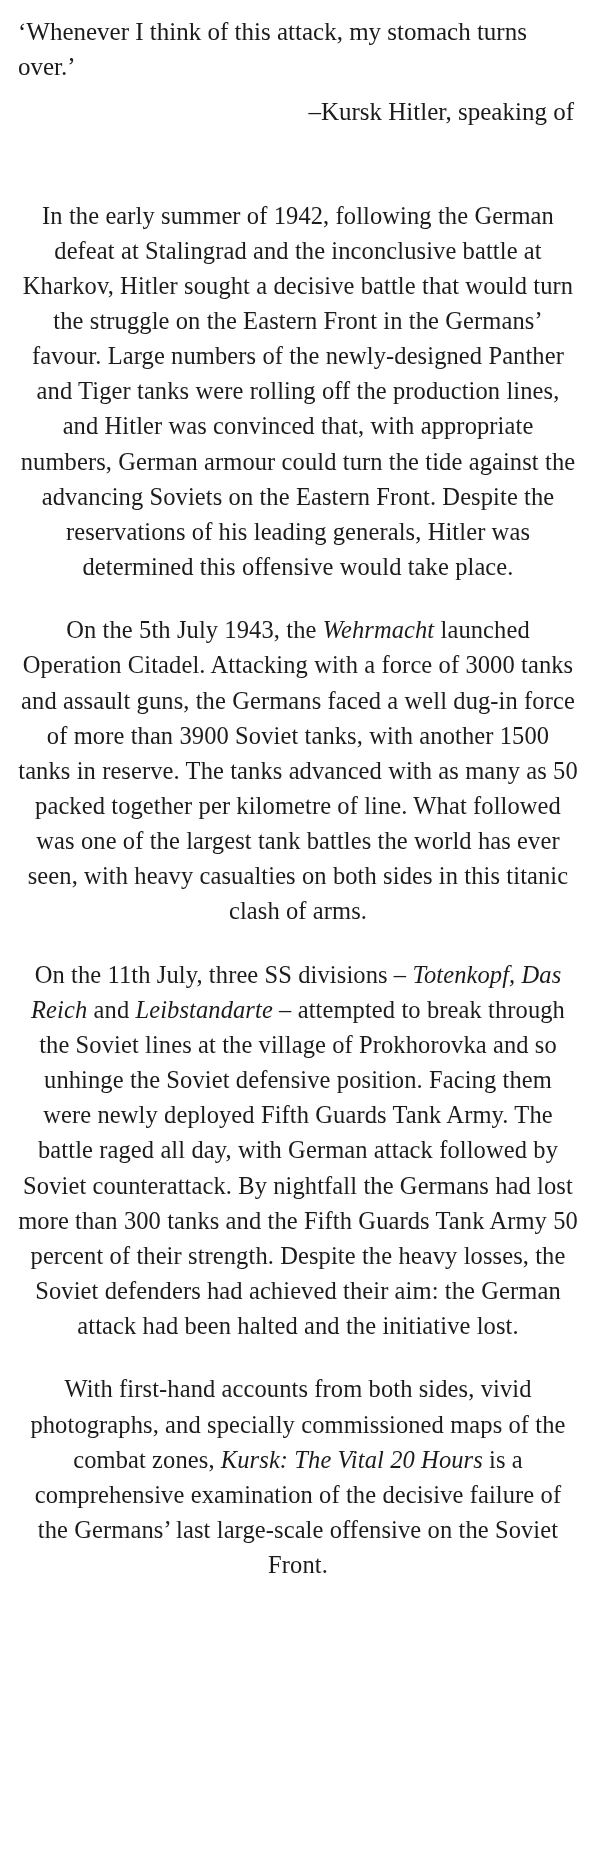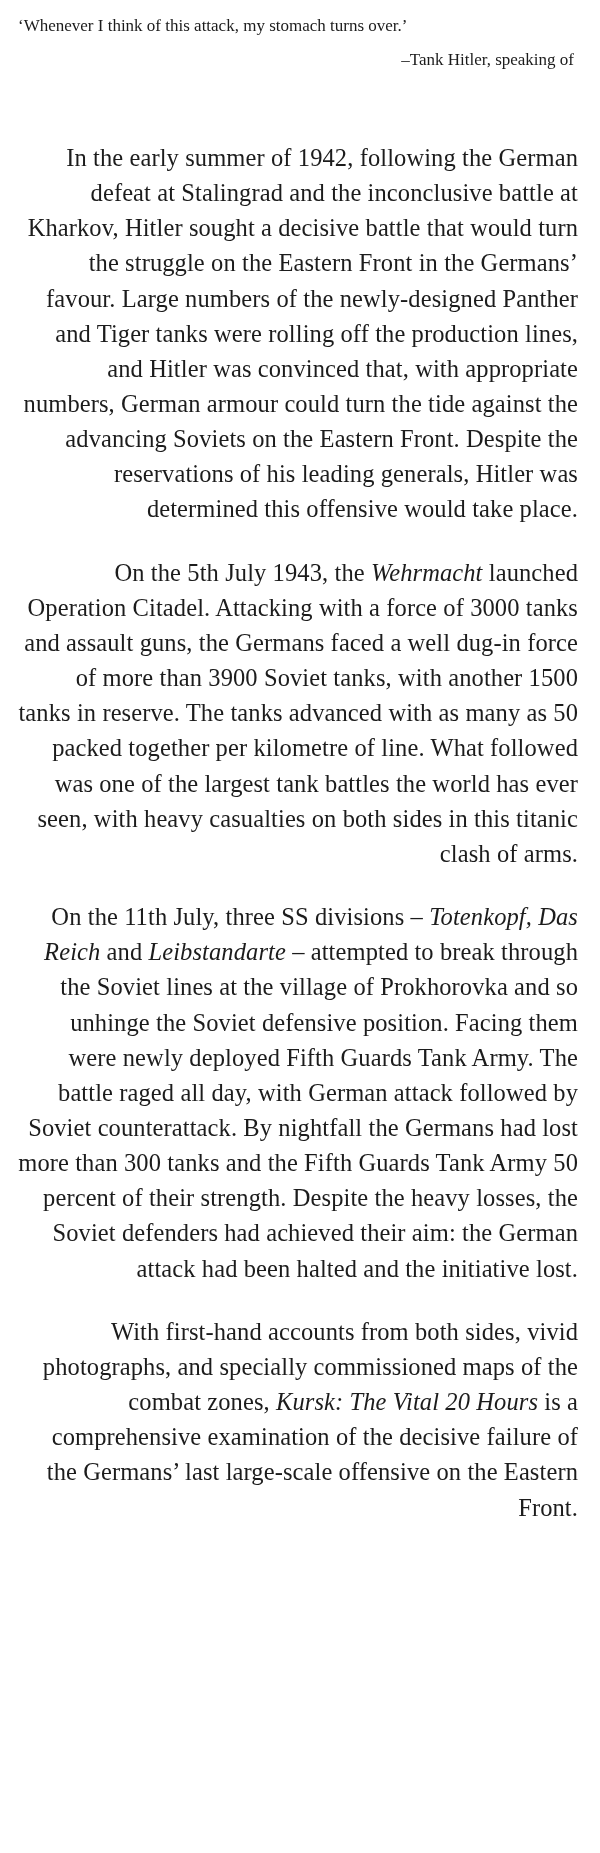--- a/index.html
+++ b/index.html
@@ -14,21 +14,21 @@
     color: #1d1d1d;
   }
   .page {
     width: 600px;
     min-height: 1853px;
     box-sizing: border-box;
     padding: 14px 22px 20px 18px;
     background: #ffffff;
   }
   .epigraph {
-    font-size: 17px;
+    font-size: 25px;
     line-height: 1.40;
     color: #1b1b1b;
     margin: 0 0 4px 0;
   }
   .epigraph-quote {
     text-align: left;
     margin: 0;
     padding: 0 30px 0 0;
   }
   .epigraph-attrib {
@@ -38,51 +38,51 @@
     line-height: 1.42;
   }
   .attrib-line {
     display: block;
   }
   .body-block {
     margin: 0;
     font-size: 24.5px;
     line-height: 1.435;
     color: #1c1c1c;
-    text-align: right;
+    text-align: center;
     letter-spacing: 0.1px;
   }
   .gap-large {
     height: 64px;
   }
   .gap-para {
     height: 28px;
   }
   em {
     font-style: italic;
   }
 </style>
 </head>
 <body>
 
 <div class="page">
 
   <div class="epigraph">
     <p class="epigraph-quote">‘Whenever I think of this attack, my stomach turns over.’</p>
     <p class="epigraph-attrib">
-      <span class="attrib-line">–Tank Hitler, speaking of</span>
+      <span class="attrib-line">–Kursk Hitler, speaking of</span>
     </p>
   </div>
 
   <div class="gap-large"></div>
 
   <p class="body-block"><span>In the early summer of 1942, following the German defeat at Stalingrad and the inconclusive battle at Kharkov, Hitler sought a decisive battle that would turn the struggle on the Eastern Front in the Germans’ favour. Large numbers of the newly-designed Panther and Tiger tanks were rolling off the production lines, and Hitler was convinced that, with appropriate numbers, German armour could turn the tide against the advancing Soviets on the Eastern Front. Despite the reservations of his leading generals, Hitler was determined this offensive would take place.</span></p>
   <div class="gap-para"></div>
 
   <p class="body-block"><span>On the 5th July 1943, the </span><em>Wehrmacht</em><span> launched Operation Citadel. Attacking with a force of 3000 tanks and assault guns, the Germans faced a well dug-in force of more than 3900 Soviet tanks, with another 1500 tanks in reserve. The tanks advanced with as many as 50 packed together per kilometre of line. What followed was one of the largest tank battles the world has ever seen, with heavy casualties on both sides in this titanic clash of arms.</span></p>
   <div class="gap-para"></div>
 
   <p class="body-block"><span>On the 11th July, three SS divisions – </span><em>Totenkopf, Das Reich</em><span> and </span><em>Leibstandarte</em><span> – attempted to break through the Soviet lines at the village of Prokhorovka and so unhinge the Soviet defensive position. Facing them were newly deployed Fifth Guards Tank Army. The battle raged all day, with German attack followed by Soviet counterattack. By nightfall the Germans had lost more than 300 tanks and the Fifth Guards Tank Army 50 percent of their strength. Despite the heavy losses, the Soviet defenders had achieved their aim: the German attack had been halted and the initiative lost.</span></p>
   <div class="gap-para"></div>
 
-  <p class="body-block"><span>With first-hand accounts from both sides, vivid photographs, and specially commissioned maps of the combat zones, </span><em>Kursk: The Vital 20 Hours</em><span> is a comprehensive examination of the decisive failure of the Germans’ last large-scale offensive on the Eastern Front.</span></p>
+  <p class="body-block"><span>With first-hand accounts from both sides, vivid photographs, and specially commissioned maps of the combat zones, </span><em>Kursk: The Vital 20 Hours</em><span> is a comprehensive examination of the decisive failure of the Germans’ last large-scale offensive on the Soviet Front.</span></p>
 
 </div>
 
 </body></html>

